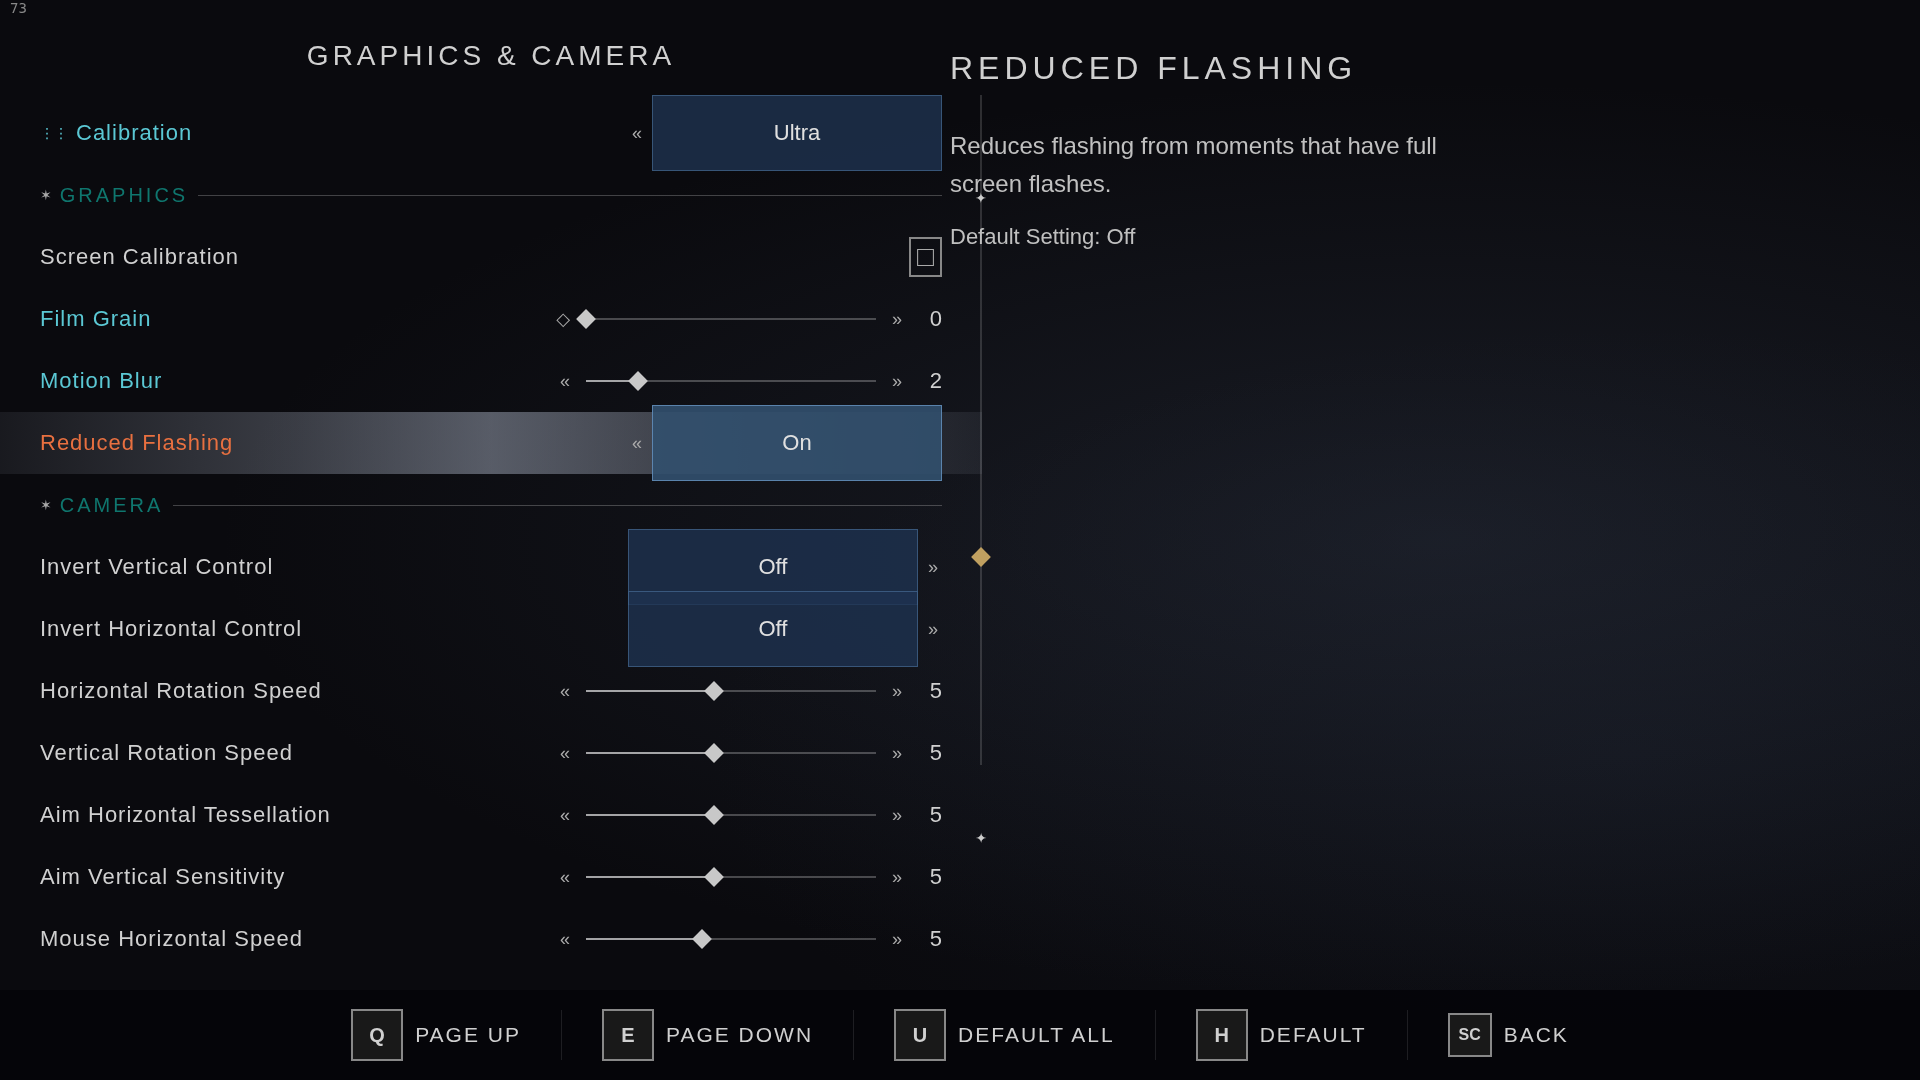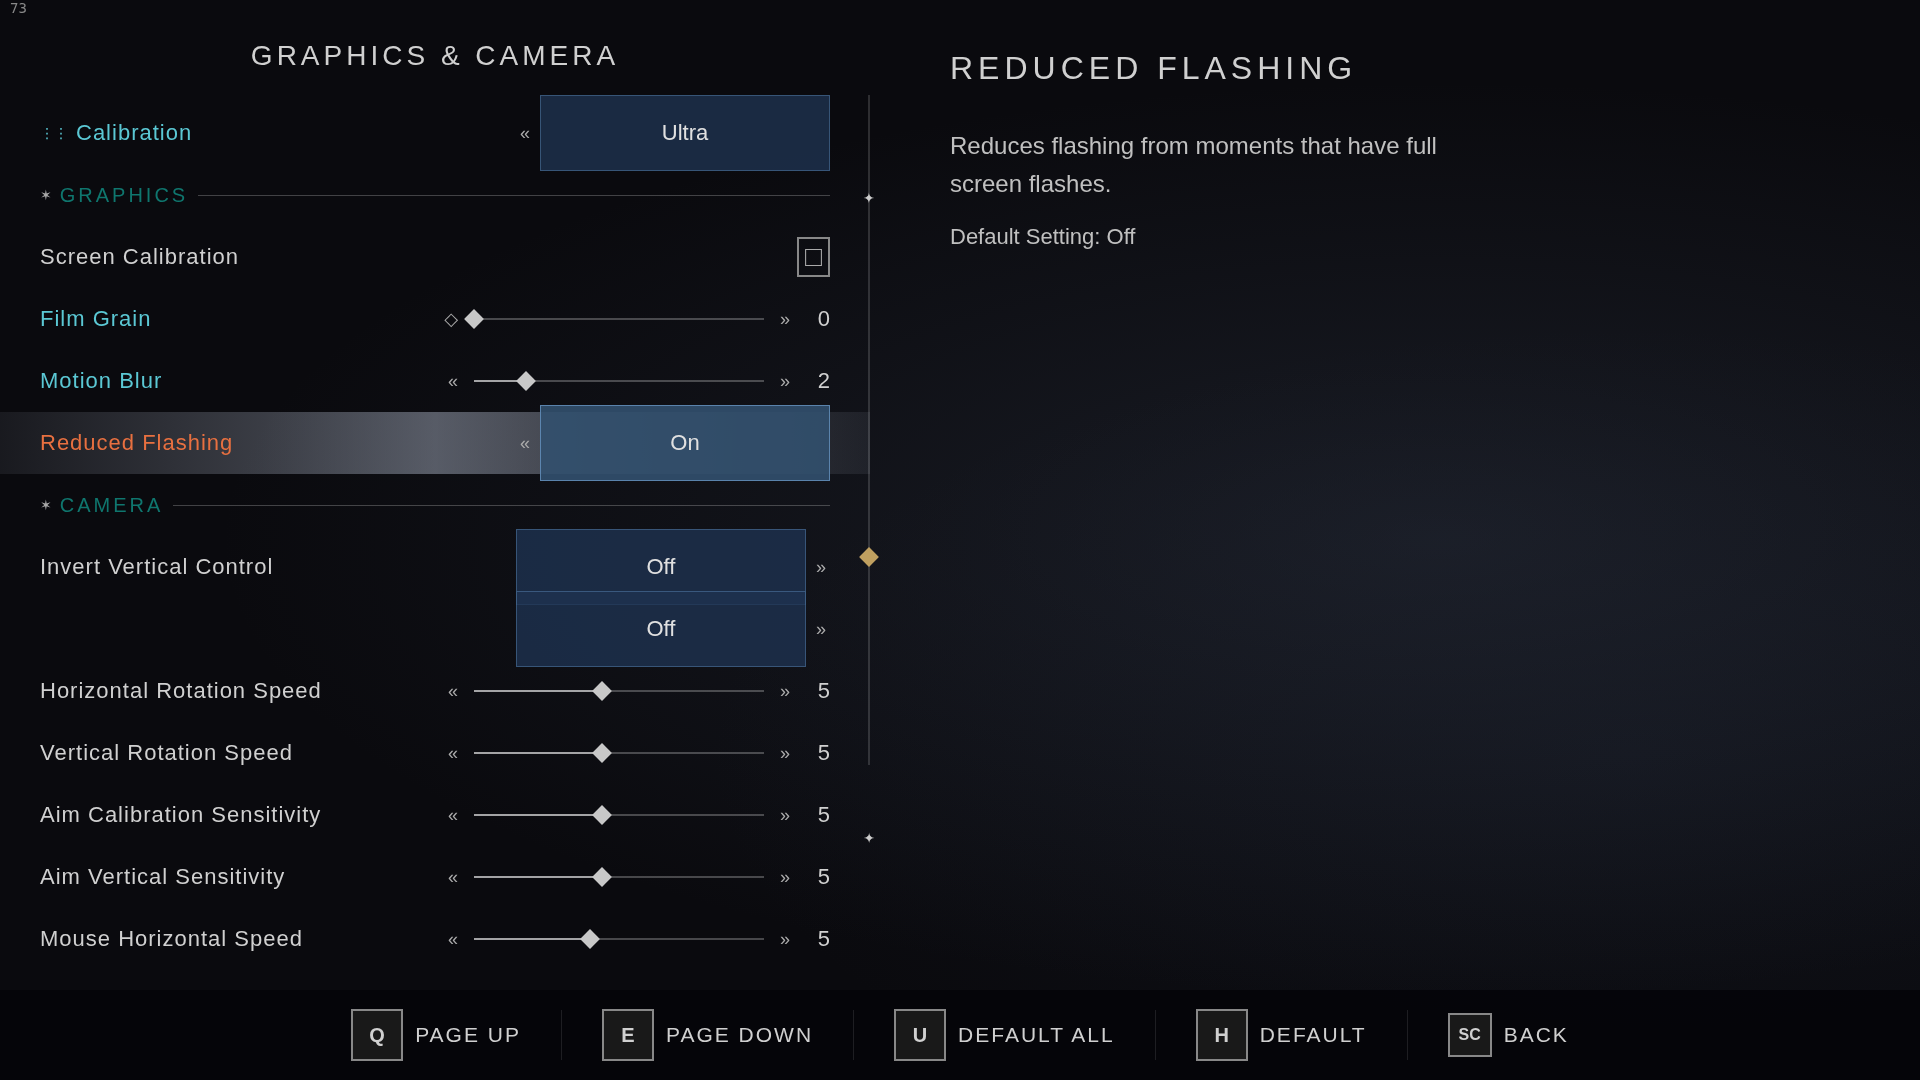--- a/index.html
+++ b/index.html
@@ -30,21 +30,21 @@
       font-size: 14px;
       color: #888;
       font-family: monospace;
     }
 
     
     .left-panel {
       position: absolute;
       top: 0;
       left: 0;
-      width: 870px;
+      width: 982px;
       height: 1080px;
       padding: 40px 0 120px 0;
     }
 
     .section-title {
       text-align: center;
       font-size: 28px;
       font-weight: 300;
       letter-spacing: 4px;
       color: #d0d0d0;
@@ -400,20 +400,21 @@
 
     <li>
       <span class="item-label">Invert Vertical Control</span>
       <div class="control-area">
         <div class="value-box">Off</div>
         <span class="arrow-btn">»</span>
       </div>
     </li>
 
     <li>
+      <span class="item-label">Invert Horizontal Control</span>
       <div class="control-area">
         <div class="value-box">Off</div>
         <span class="arrow-btn">»</span>
       </div>
     </li>
 
     <li>
       <span class="item-label">Horizontal Rotation Speed</span>
       <div class="control-area">
         <span class="arrow-btn">«</span>
@@ -433,21 +434,21 @@
         <div class="slider-track">
           <div class="slider-fill" style="width:44%;"></div>
           <div class="slider-thumb" style="left: calc(44% - 7px);"></div>
         </div>
         <span class="arrow-btn">»</span>
         <span class="value-num">5</span>
       </div>
     </li>
 
     <li>
-      <span class="item-label">Aim Calibration Sensitivity</span>
+      <span class="item-label">Aim Horizontal Tessellation</span>
       <div class="control-area">
         <span class="arrow-btn">«</span>
         <div class="slider-track">
           <div class="slider-fill" style="width:44%;"></div>
           <div class="slider-thumb" style="left: calc(44% - 7px);"></div>
         </div>
         <span class="arrow-btn">»</span>
         <span class="value-num">5</span>
       </div>
     </li>

